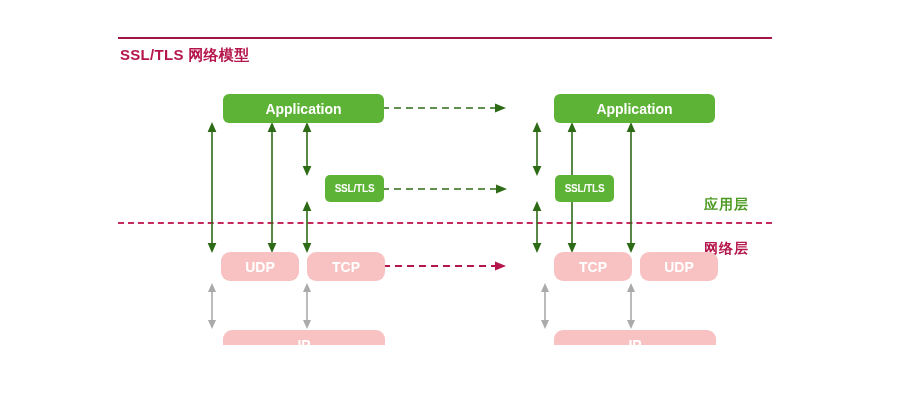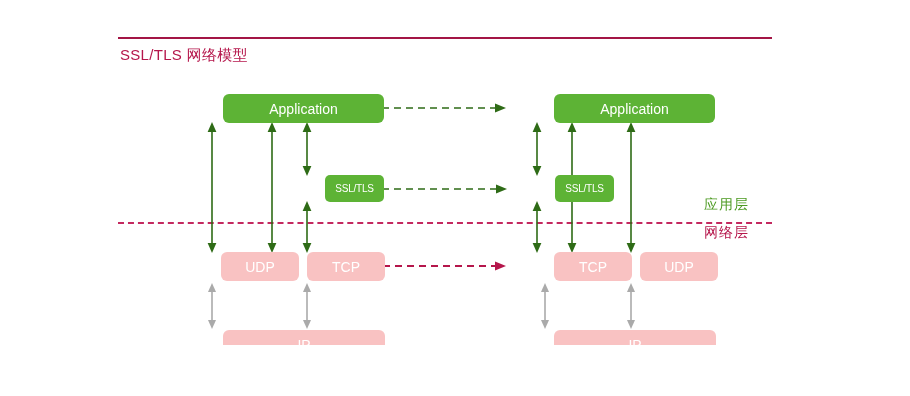--- a/index.html
+++ b/index.html
@@ -9,20 +9,21 @@
   }
   body {
     font-family: "Liberation Sans", sans-serif;
   }
   #stage {
     position: relative;
     width: 910px;
     height: 345px;
     background: #ffffff;
     overflow: hidden;
+    font-weight: bold;
   }
 
   
   #top-rule {
     position: absolute;
     left: 118px;
     top: 37px;
     width: 654px;
     height: 2px;
     background: #A31545;
@@ -52,21 +53,21 @@
     white-space: nowrap;
     letter-spacing: 1px;
   }
   #label-app-layer {
     left: 704px;
     top: 196px;
     color: #4C9A21;
   }
   #label-net-layer {
     left: 704px;
-    top: 224px;
+    top: 240px;
     color: #B5164B;
   }
 
   
   .node {
     position: absolute;
     box-sizing: border-box;
     display: flex;
     align-items: center;
     justify-content: center;
@@ -81,20 +82,21 @@
   }
   .node.green.small {
     font-size: 10px;
     border-radius: 5px;
     letter-spacing: -.2px;
     text-align: right;
   }
   .node.pink {
     background: #F9C2C2;
     font-size: 14px;
+    border-radius: 9px;
   }
 
   
   .varrow, .harrow {
     position: absolute;
     z-index: 2;
   }
   .varrow { width: 12px; }
   .harrow { height: 12px; }
   .varrow svg, .harrow svg { display: block; overflow: visible; }

